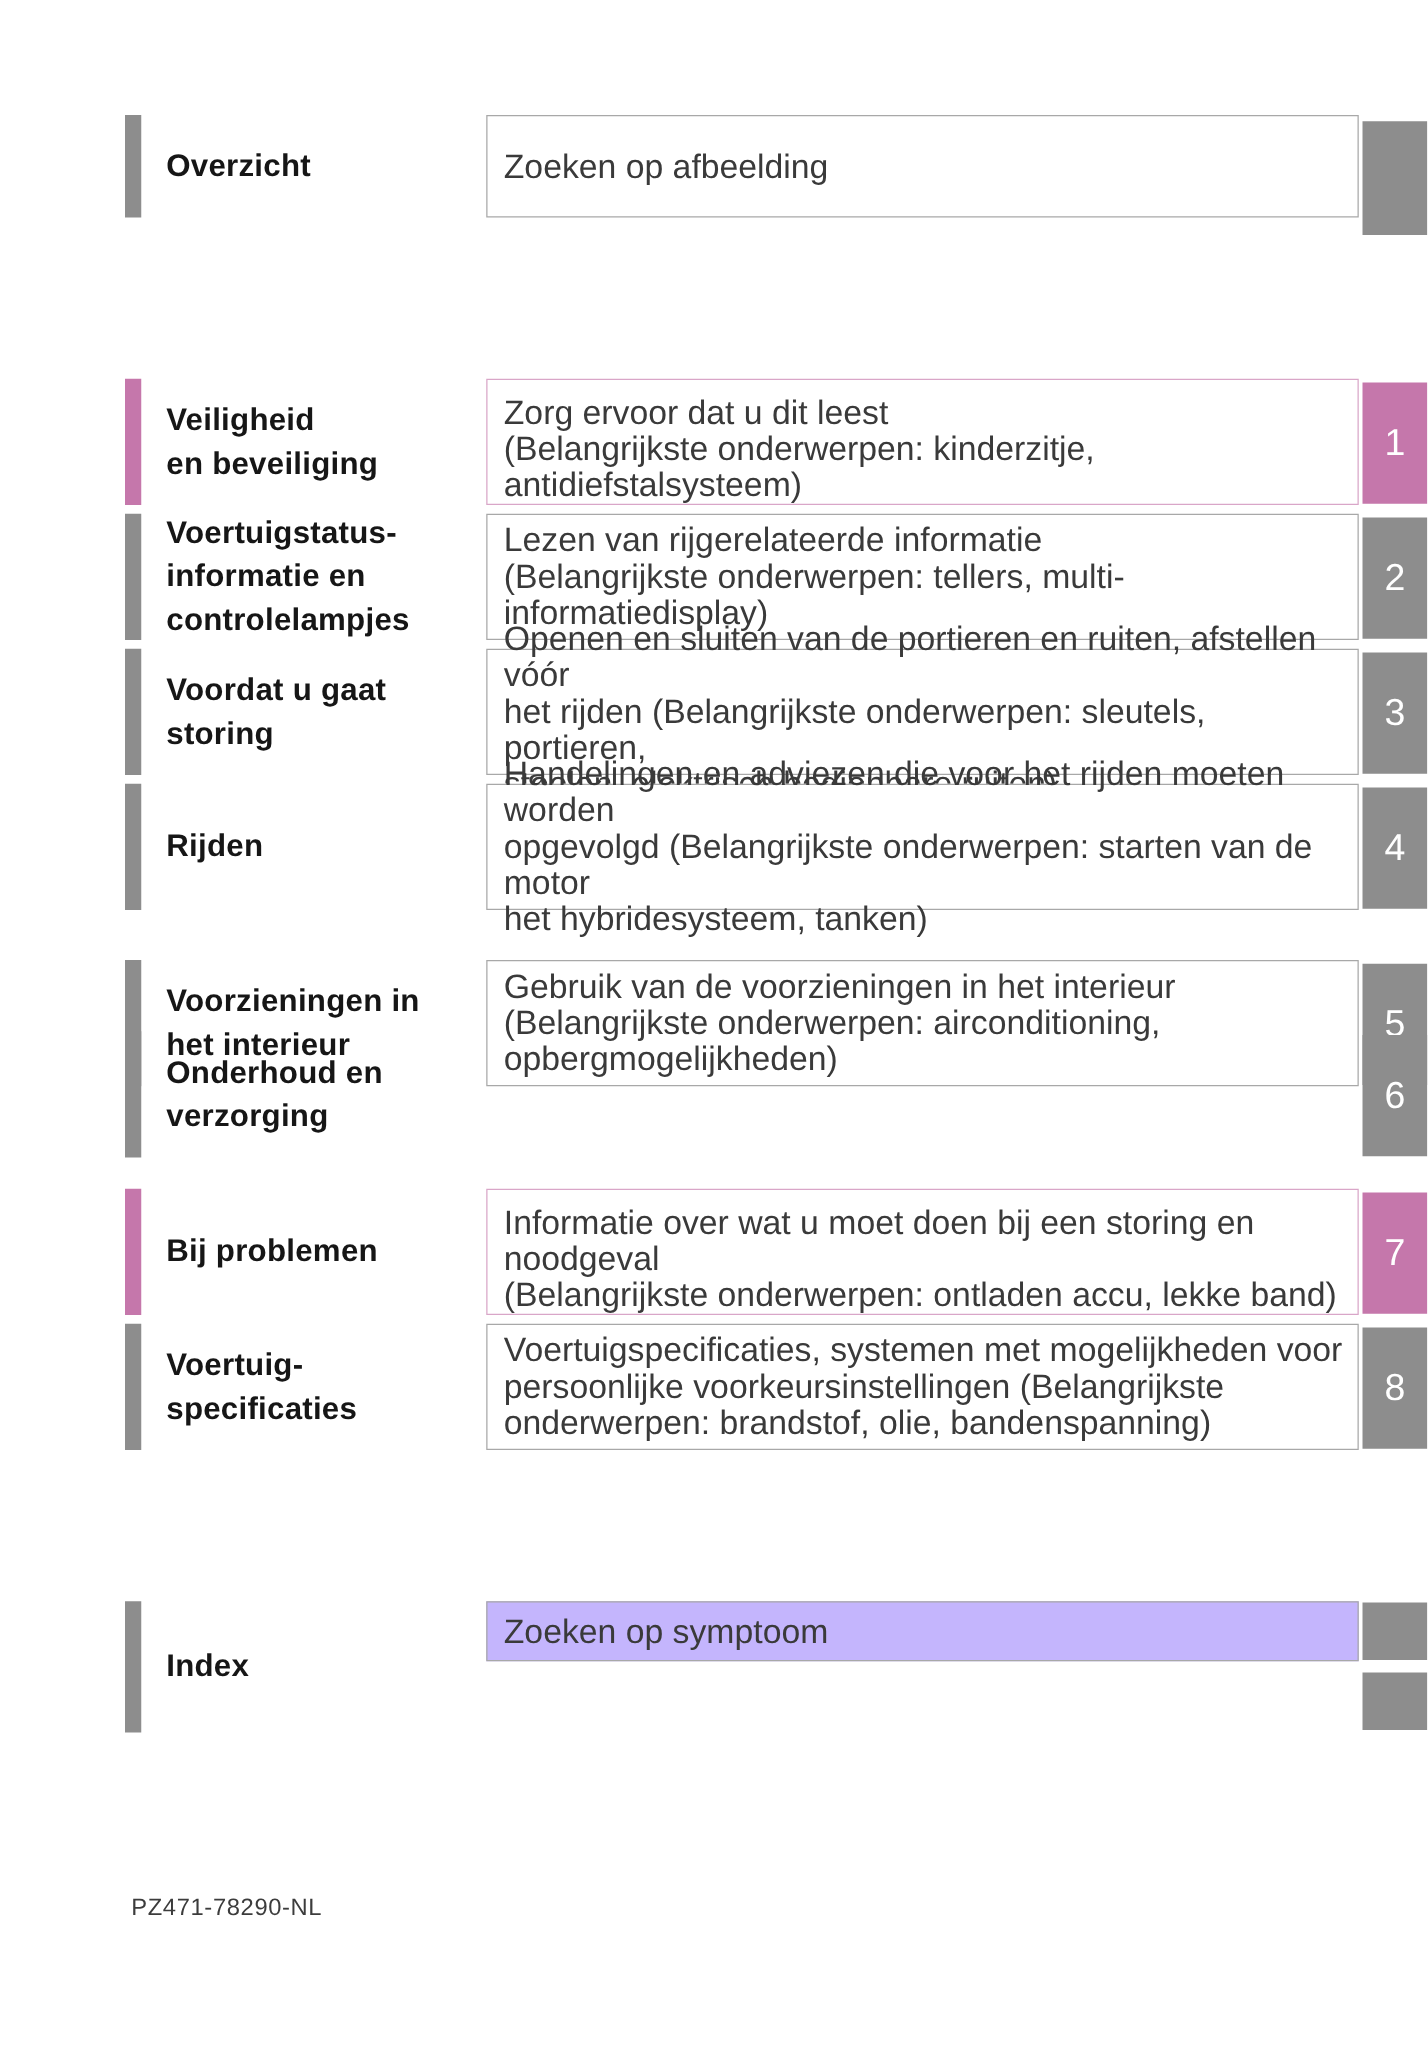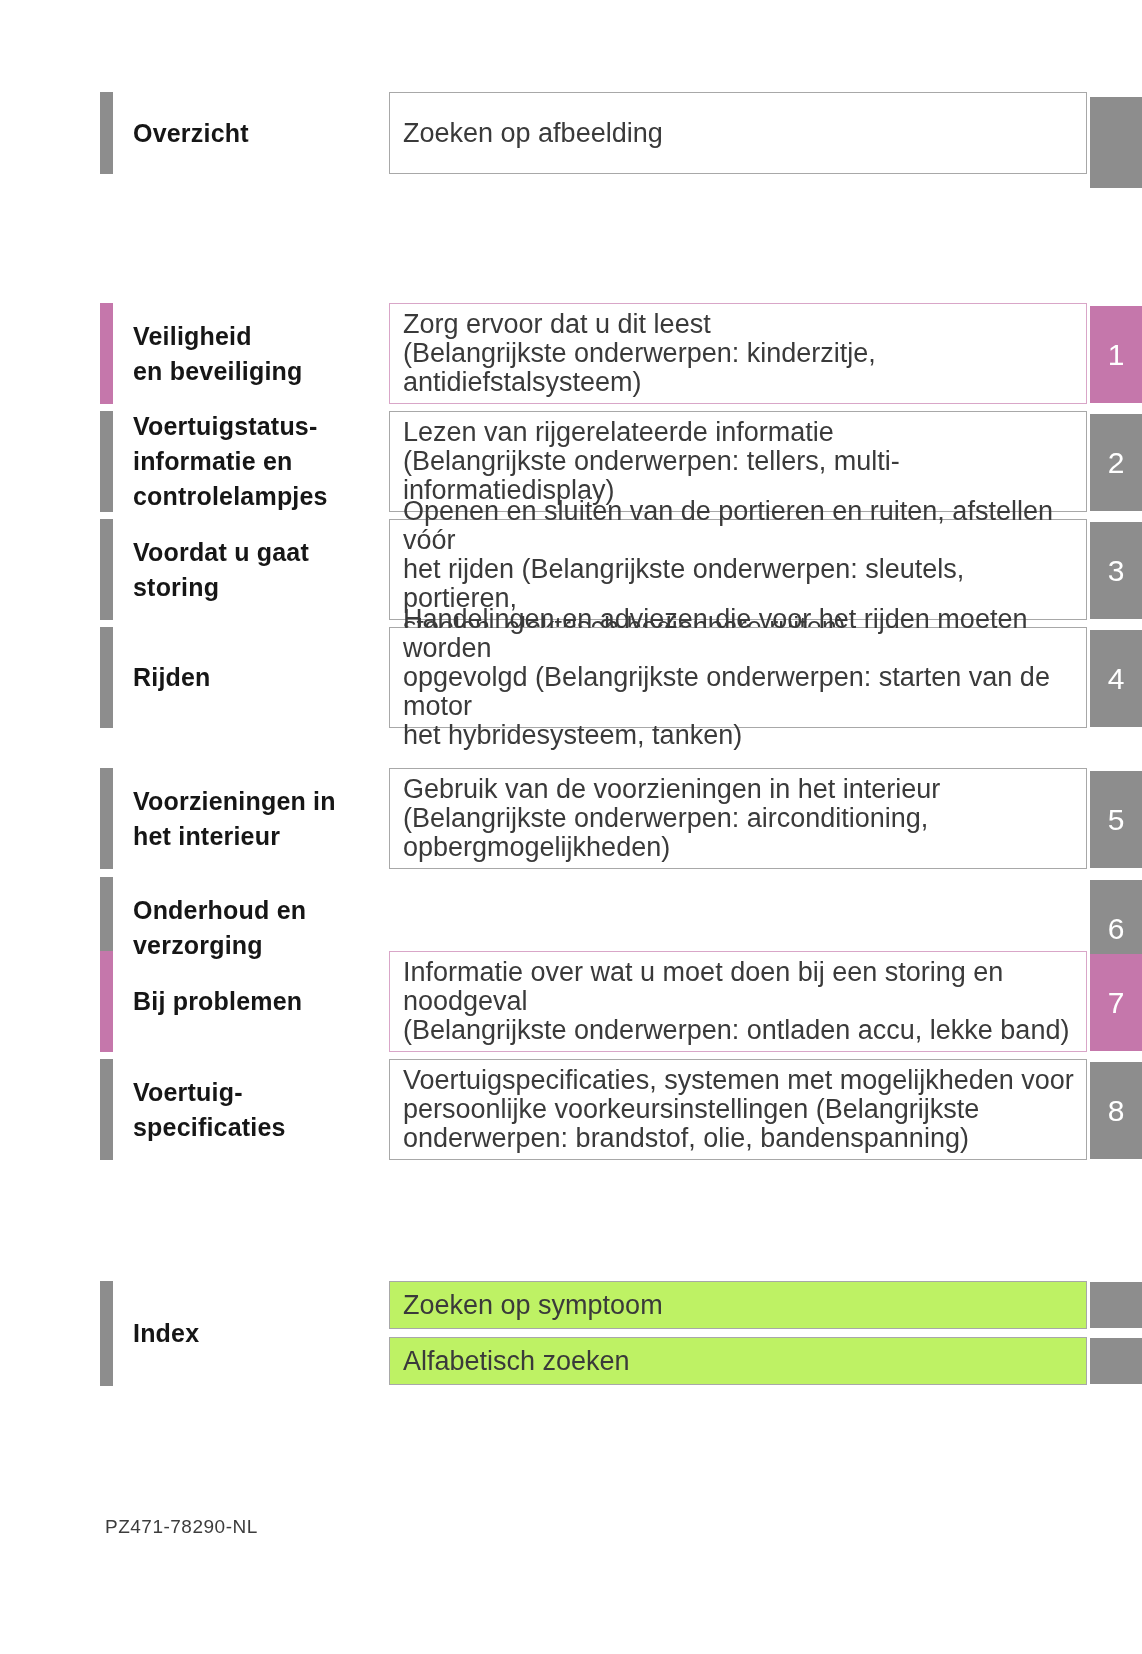--- a/index.html
+++ b/index.html
@@ -14,35 +14,35 @@
     position:absolute;left:133px;top:0;width:250px;height:100%;
     display:flex;align-items:center;
     font-size:25px;font-weight:700;color:#161616;line-height:35px;white-space:pre-line;
     letter-spacing:0.2px;
   }
   .descbox{
     position:absolute;left:389px;top:0;width:698px;height:100%;
     border:1px solid #a8a8a8;box-sizing:border-box;background:#ffffff;
     display:flex;align-items:center;
   }
-  .descbox.pink-border{border-color:#d9a6c8;}
+  .descbox.pink-border{border-color:#d9a6c8;align-items:flex-end;}
   .desc{
     padding-left:13px;padding-right:6px;
     font-size:27px;color:#3a3a3a;line-height:29px;white-space:pre-line;
   }
   .tab{
     position:absolute;left:1090px;top:3px;width:52px;height:97px;background:#8d8d8d;
     display:flex;align-items:center;justify-content:center;
     color:#ffffff;font-size:30px;
   }
   .tab.pink{background:#c577ab;}
   .tab.blank{top:5px;height:91px;}
   .index-box{
     position:absolute;left:389px;width:698px;height:48px;
-    border:1px solid #a8a8a8;box-sizing:border-box;background:#bef264;
+    border:1px solid #a8a8a8;box-sizing:border-box;background:#c4b5fd;
     display:flex;align-items:center;
   }
   .index-tab{
     position:absolute;left:1090px;width:52px;height:46px;background:#8d8d8d;
   }
   #footer-code{
     position:absolute;left:105px;top:1516px;
     font-size:19px;color:#3c3c3c;letter-spacing:0.5px;
   }
 </style>
@@ -121,21 +121,21 @@
     <div class="descbox">
       <div class="desc">Gebruik van de voorzieningen in het interieur
 (Belangrijkste onderwerpen: airconditioning,
 opbergmogelijkheden)</div>
     </div>
     <div class="tab">
       <span>5</span>
     </div>
   </div>
 
-  <div class="row" style="top:877px;border-radius:17px;">
+  <div class="row" style="top:825px;border-radius:17px;">
     <div class="accent-bar"></div>
     <div class="label">Onderhoud en
 verzorging</div>
     <div class="tab">
       <span>6</span>
     </div>
   </div>
 
   <div class="row" style="top:951px;">
     <div class="accent-bar pink"></div>
@@ -165,21 +165,18 @@
 
   <div class="row" style="top:1281px;height:105px;">
     <div class="accent-bar"></div>
     <div class="label">Index</div>
 
     <div class="index-box" style="top:0;">
       <div class="desc">Zoeken op symptoom</div>
     </div>
     <div class="index-tab" style="top:1px;"></div>
 
-    <div class="index-box" style="top:56px;">
-      <div class="desc">Alfabetisch zoeken</div>
-    </div>
     <div class="index-tab" style="top:57px;"></div>
   </div>
 
   <div id="footer-code">PZ471-78290-NL</div>
 
 </div>
 
 </body></html>

